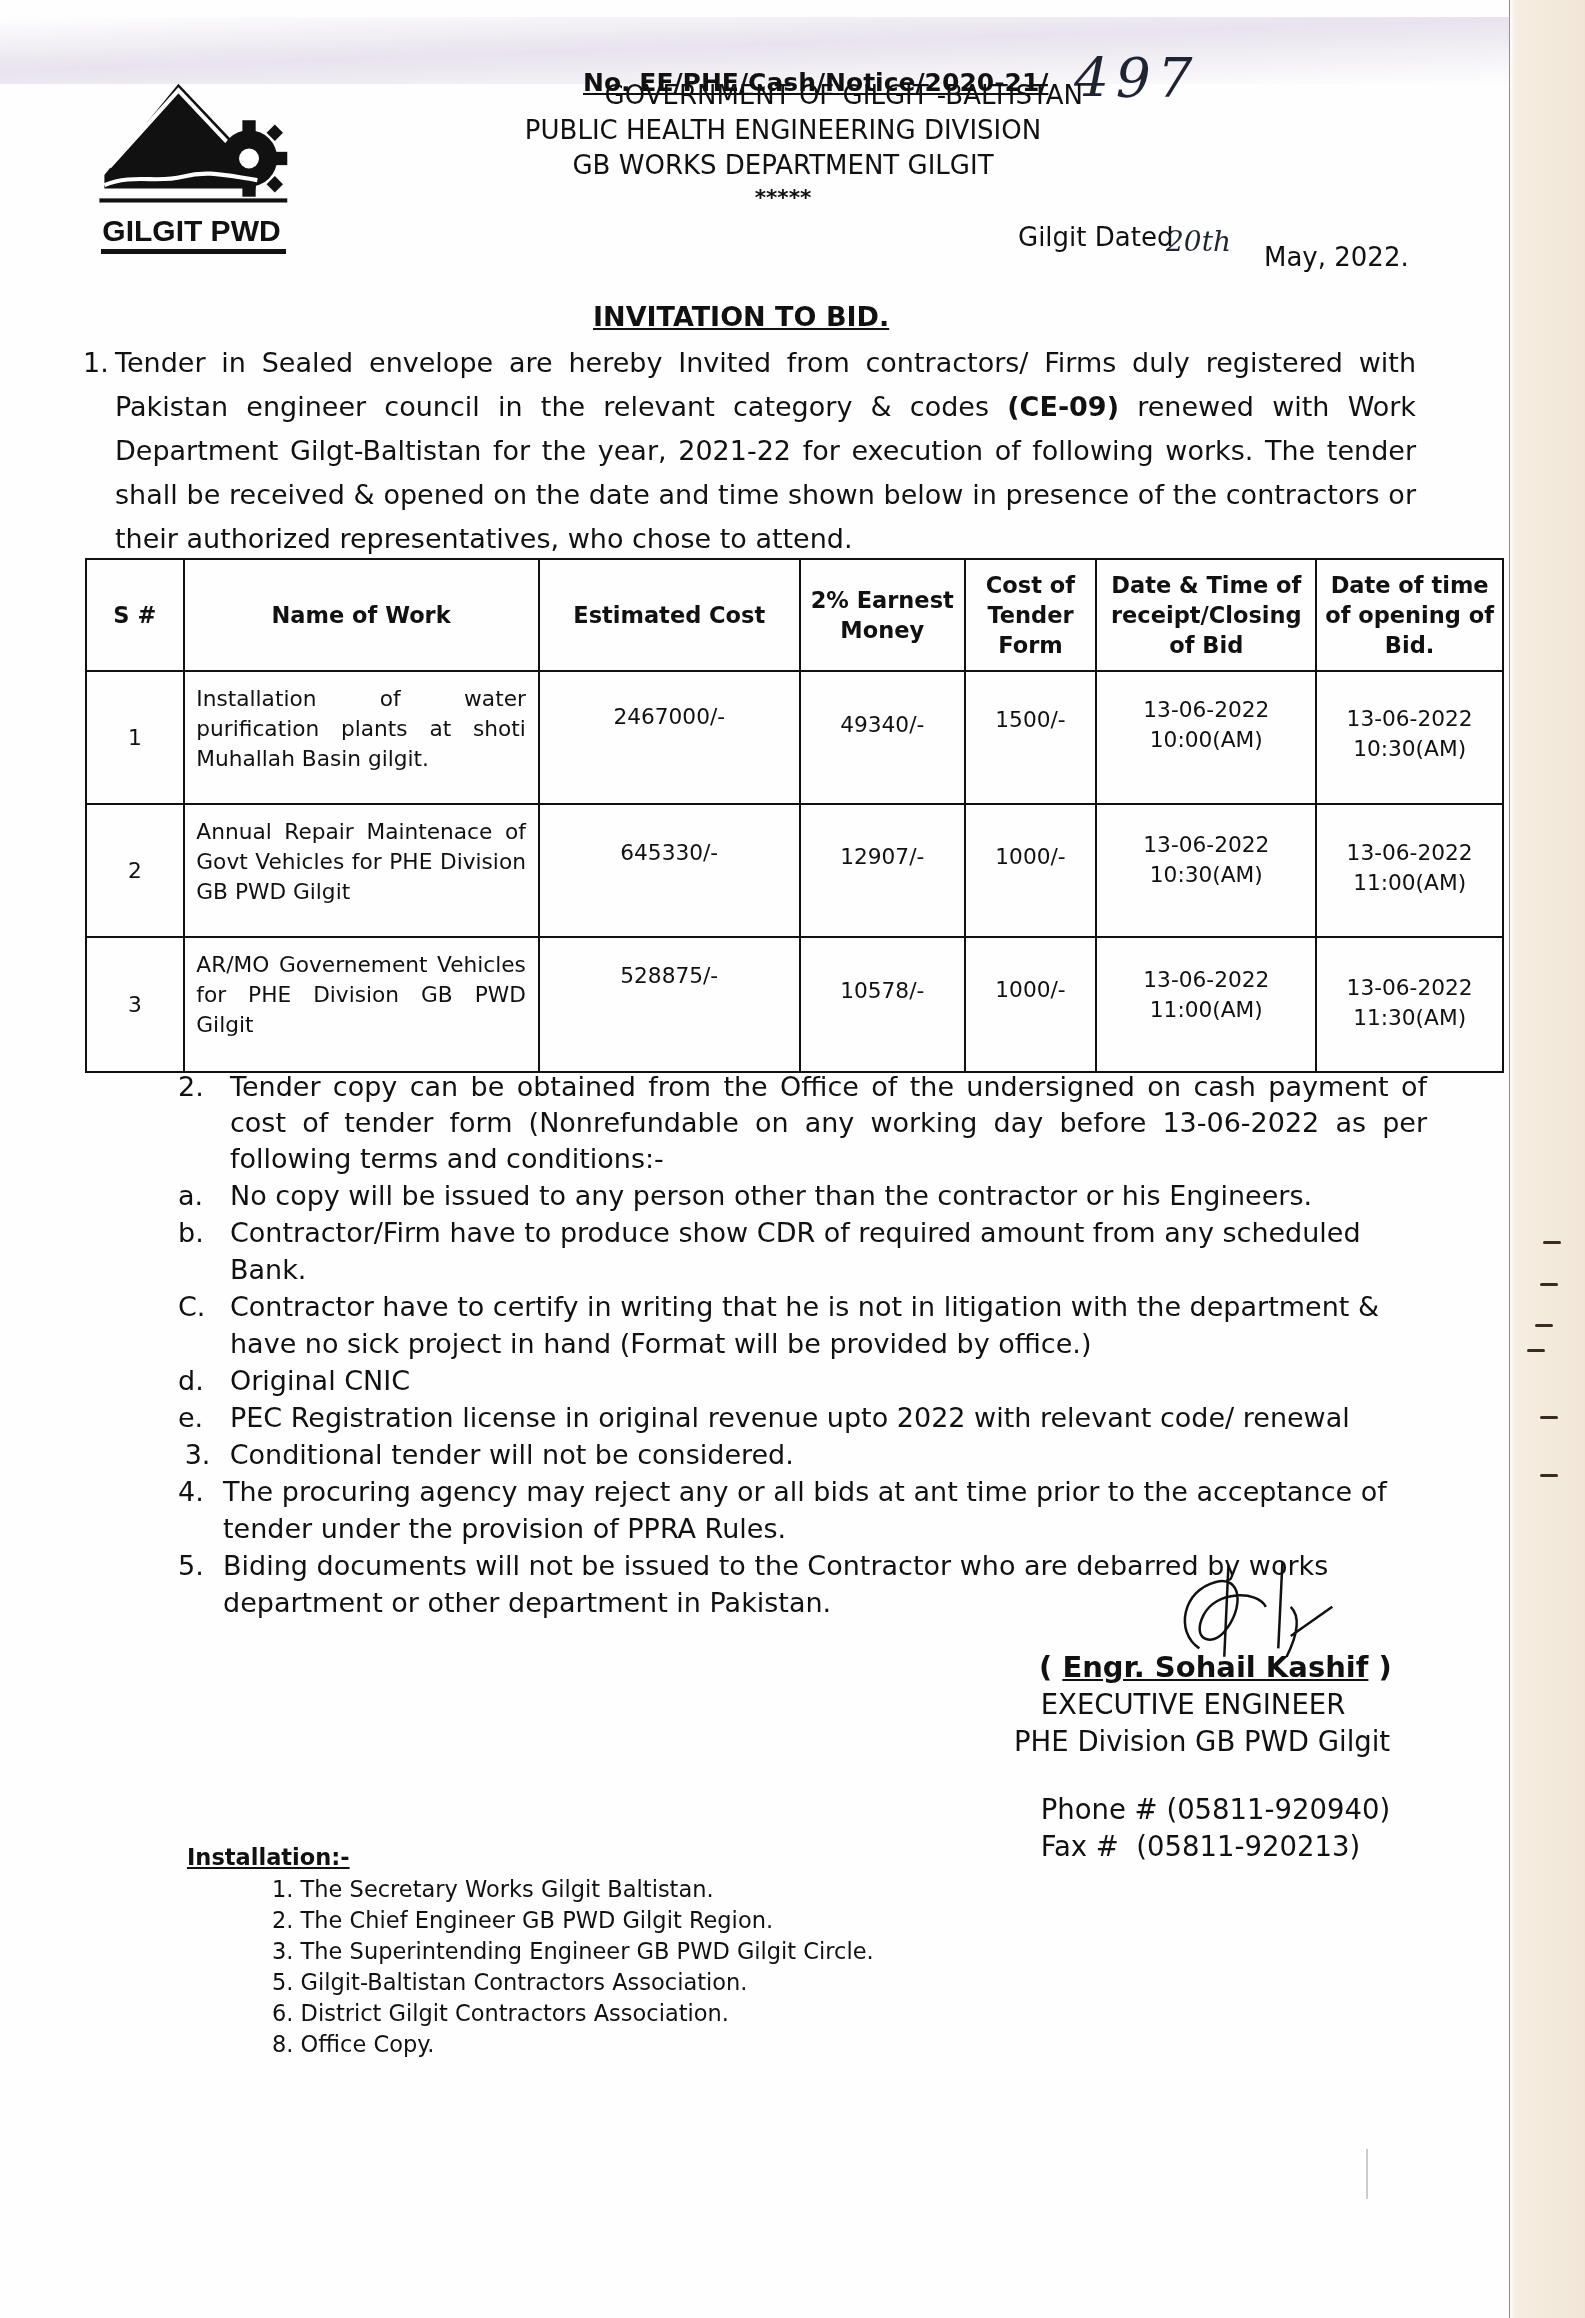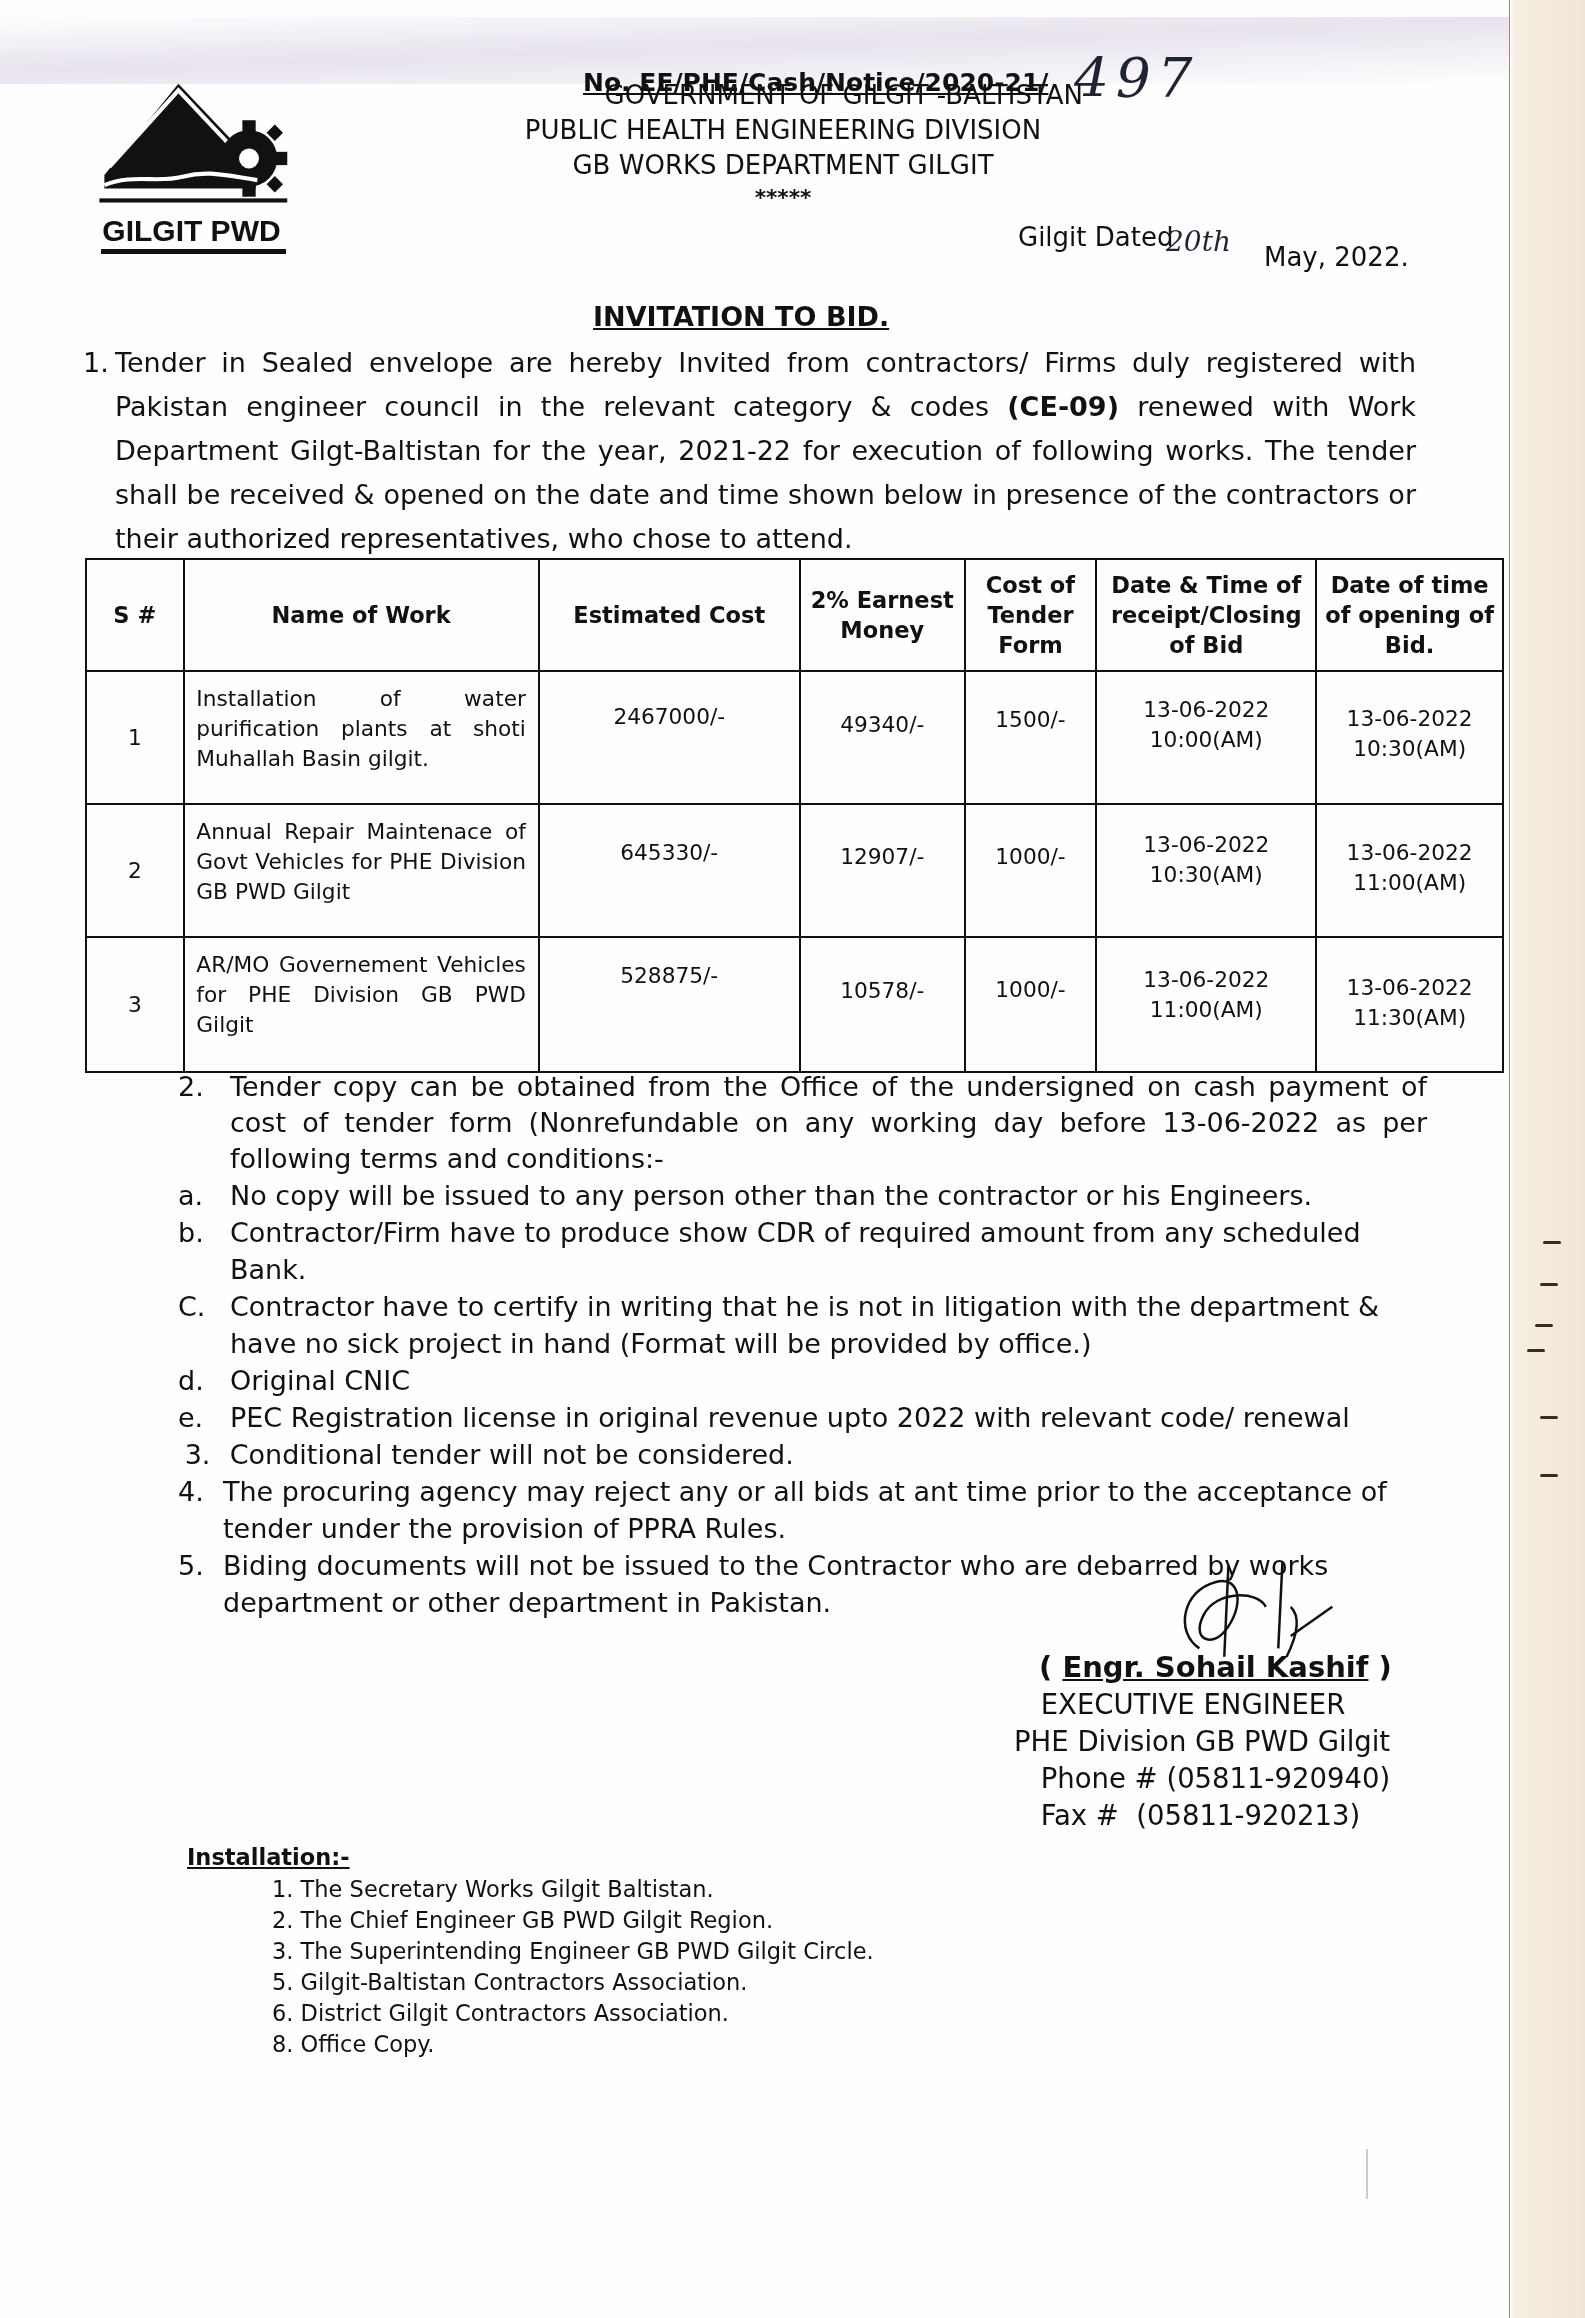--- a/index.html
+++ b/index.html
@@ -227,21 +227,21 @@
     <path d="M150,60 C160,70 160,90 145,120 M150,95 L200,60" fill="none" stroke="#111" stroke-width="3"></path>
   </svg>
   <div class="sig">
     <div class="sig-name">
       <span>(</span>
       <u>Engr. Sohail Kashif</u>
       <span>)</span>
     </div>
     <div style="padding-left:1.7px;">EXECUTIVE ENGINEER</div>
     <div style="margin-left:-25px;">PHE Division GB PWD Gilgit</div>
-    <div style="padding-left:1.7px;">Phone # (05811-920940)</div>
+    <div style="padding-left:1.7px;margin-top:31px;">Phone # (05811-920940)</div>
     <div style="padding-left:1.7px;white-space:pre;">Fax #  (05811-920213)</div>
   </div>
 
   <div class="dist-title">Installation:-</div>
   <div class="dist">
     <div>1. The Secretary Works Gilgit Baltistan.</div>
     <div>2. The Chief Engineer GB PWD Gilgit Region.</div>
     <div>3. The Superintending Engineer GB PWD Gilgit Circle.</div>
     <div>5. Gilgit-Baltistan Contractors Association.</div>
     <div>6. District Gilgit Contractors Association.</div>

